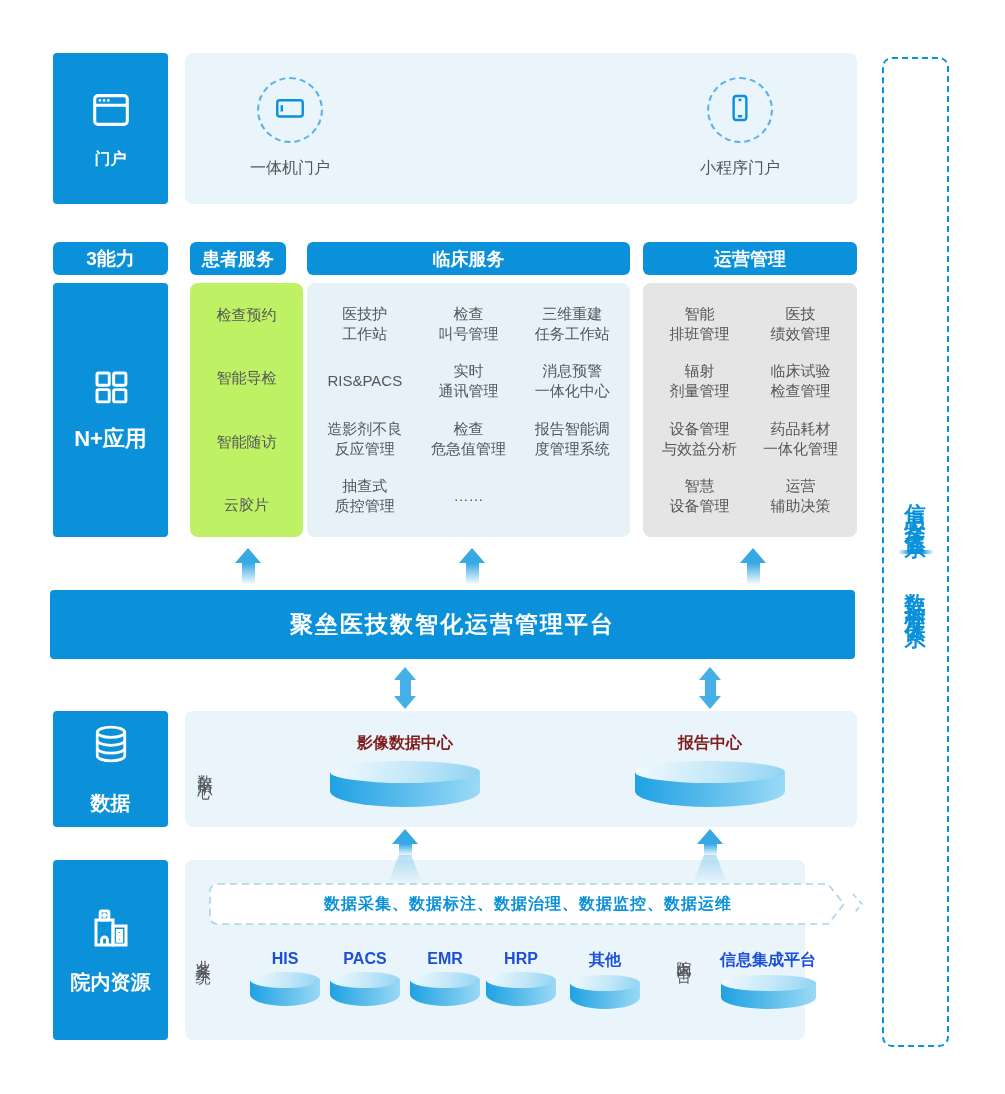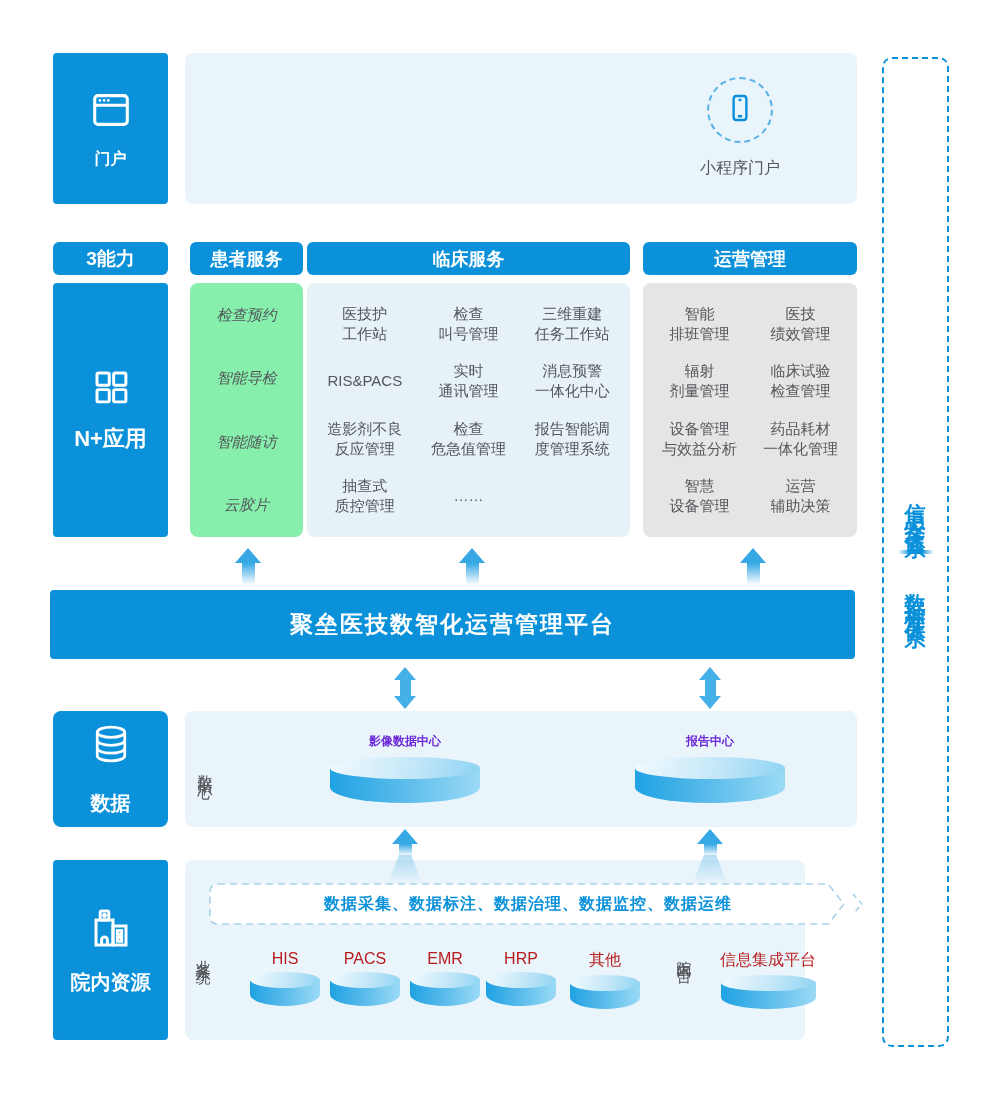--- a/index.html
+++ b/index.html
@@ -9,45 +9,45 @@
   }
   
   .rail-box {
     position:absolute; left:53px; width:115px; background:#0a91da; border-radius:4px;
     color:#fff; display:flex; flex-direction:column; align-items:center; justify-content:center;
     gap:16px; font-weight:bold; text-align:center;
   }
   #rail-portal { top:53px;  height:151px; font-size:16px; }
   #rail-cap    { top:242px; height:33px;  font-size:19px; border-radius:6px; }
   #rail-apps   { top:283px; height:254px; font-size:22px;text-align:right; }
-  #rail-data   { top:711px; height:116px; font-size:20px; gap:24px;border-radius:8px; }
+  #rail-data   { top:711px; height:116px; font-size:20px; gap:24px; }
   #rail-res    { top:860px; height:180px; font-size:20px; }
   .rail-box svg { display:block; }
 
   
   .panel { position:absolute; background:#e9f4fb; border-radius:8px; box-sizing:border-box; }
   #panel-portal { left:185px; top:53px; width:672px; height:151px; }
   .portal-item { position:absolute; top:24px; width:130px; display:flex; flex-direction:column; align-items:center; }
   #portal-0 { left:40px; } #portal-1 { left:262px; } #portal-2 { left:490px; }
   .portal-circle {
     width:62px; height:62px; border:2px dashed #55b1e6; border-radius:50%;
     display:flex; align-items:center; justify-content:center; margin-bottom:15px;
   }
   .portal-label { font-size:16px; color:#54565a; }
 
   .col-header {
     position:absolute; top:242px; height:33px; background:#0a91da; border-radius:6px;
     color:#fff; font-size:18px; font-weight:bold; display:flex; align-items:center; justify-content:center;
   }
-  #hdr-patient  { left:190px; width:113px; }
+  #hdr-patient  { left:190px; width:96px; }
   #hdr-clinical { left:307px; width:323px; }
   #hdr-ops      { left:643px; width:214px; }
 
-  #panel-patient  { left:190px; top:283px; width:113px; height:254px; background:#86efac;
-                    display:grid; grid-template-rows:repeat(4,1fr); place-items:center;font-style:italic; }
+  #panel-patient  { left:190px; top:283px; width:113px; height:254px; background:#bef264;
+                    display:grid; grid-template-rows:repeat(4,1fr); place-items:center; }
   #panel-clinical { left:307px; top:283px; width:323px; height:254px; background:#e6f1f8;
                     display:grid; grid-template-columns:repeat(3,1fr); grid-template-rows:repeat(4,1fr);
                     place-items:center; padding:12px 6px; }
   #panel-ops      { left:643px; top:283px; width:214px; height:254px; background:#e5e5e5;
                     display:grid; grid-template-columns:repeat(2,1fr); grid-template-rows:repeat(4,1fr);
                     place-items:center; padding:12px 6px; }
   .cell { font-size:15px; color:#54565a; text-align:center; white-space:pre-line; line-height:1.35; }
 
   
   #banner {
@@ -80,21 +80,21 @@
   .arrow-dbl .t-dn { width:0;height:0;margin:0 auto;
     border-left:11px solid transparent;border-right:11px solid transparent;border-top:13px solid #45b0e7; }
   #ad-0 { left:391px; } #ad-1 { left:696px; }
 
   
   #panel-data { left:185px; top:711px; width:672px; height:116px; }
   .vlabel { writing-mode:vertical-rl; text-orientation:upright; font-size:15px; color:#54565a; letter-spacing:3px; line-height:1; }
   #data-side-label { position:absolute; left:13px; top:50%; transform:translateY(-50%); }
   .dc-group { position:absolute; top:22px; width:160px; text-align:center; }
   #dc-0 { left:140px; } #dc-1 { left:445px; }
-  .dc-label { font-size:12px; font-weight:bold; color:#6d28d9; margin-bottom:7px; }
+  .dc-label { font-size:16px; font-weight:bold; color:#7f1d1d; margin-bottom:7px; }
   .cyl { position:relative; margin:0 auto; }
   .cyl-lg { width:150px; height:46px; }
   .cyl-sm { width:70px;  height:34px; }
   .cyl-md { width:95px;  height:34px; }
   .cyl .cap { position:absolute; left:0; right:0; top:0; border-radius:50%; z-index:2;
     background:linear-gradient(105deg,#f2fafe 0%,#c3e7f8 55%,#8ed3f3 100%); }
   .cyl .side { position:absolute; left:0; right:0; bottom:0;
     border-radius:0 0 50% 50% / 0 0 45% 45%;
     background:linear-gradient(to right,#1fa2e3,#55b9ea 45%,#9bdaf6); }
   .cyl-lg .cap { height:22px; } .cyl-lg .side { top:11px; }
@@ -105,21 +105,21 @@
   #panel-res { left:185px; top:860px; width:620px; height:180px; }
   #pipeline { position:absolute; left:23px; top:22px; width:660px; height:44px; }
   #pipeline svg { position:absolute; left:0; top:0; }
   #pipeline .pl-text { position:absolute; left:0; top:0; width:640px; height:44px;
     display:flex; align-items:center; justify-content:center;
     font-size:16px; font-weight:bold; color:#0a91da; letter-spacing:1px; }
   #biz-label { position:absolute; left:11px; top:88px; }
   #plat-label { position:absolute; left:492px; top:88px; }
   .biz-group { position:absolute; top:90px; width:76px; text-align:center; }
   #biz-0 { left:62px; } #biz-1 { left:142px; } #biz-2 { left:222px; } #biz-3 { left:298px;text-align:center; } #biz-4 { left:382px; }
-  .biz-name { font-size:16px; font-weight:normal; color:#b91c1c; margin-bottom:4px; }
+  .biz-name { font-size:16px; font-weight:bold; color:#1d4ed8; margin-bottom:4px; }
   #int-group { position:absolute; top:90px; left:533px; width:100px; text-align:center; }
 
   
   #right-rail {
     position:absolute; left:882px; top:57px; width:67px; height:990px; box-sizing:border-box;
     border:2px dashed #0a91da; border-radius:10px;
     display:flex; flex-direction:column; align-items:center; justify-content:center;
   }
   .rr-text { writing-mode:vertical-rl; text-orientation:upright; color:#0a91da;
     font-size:21px; font-weight:bold; letter-spacing:7px; line-height:1; }
@@ -182,20 +182,31 @@
         <path d="M7.3 20 v-2.6 a1.45 1.45 0 0 1 2.9 0 V20"></path>
         <rect x="13" y="10.5" width="6.5" height="9.5"></rect>
         <rect x="15.2" y="12.8" width="2.1" height="1.9"></rect>
         <rect x="15.2" y="16.2" width="2.1" height="1.9"></rect>
       </svg>
     </span>
     <span>院内资源</span>
   </div>
 
   <div class="panel" id="panel-portal">
+    <div class="portal-item" id="portal-0">
+      <div class="portal-circle">
+        <span>
+          <svg width="34" height="34" viewBox="0 0 24 24" fill="none" stroke="#0a91da" stroke-width="1.7">
+            <rect x="3" y="6.5" width="18" height="11.5" rx="1.8"></rect>
+            <line x1="6.2" y1="10" x2="6.2" y2="14.5"></line>
+          </svg>
+        </span>
+      </div>
+      <div class="portal-label">一体机门户</div>
+    </div>
     <div class="portal-item" id="portal-2">
       <div class="portal-circle">
         <span>
           <svg width="34" height="34" viewBox="0 0 24 24" fill="none" stroke="#0a91da" stroke-width="1.7">
             <rect x="7.5" y="3.5" width="9" height="17" rx="2"></rect>
             <line x1="11" y1="6.3" x2="13" y2="6.3"></line>
             <line x1="10.5" y1="17.8" x2="13.5" y2="17.8"></line>
           </svg>
         </span>
       </div>

